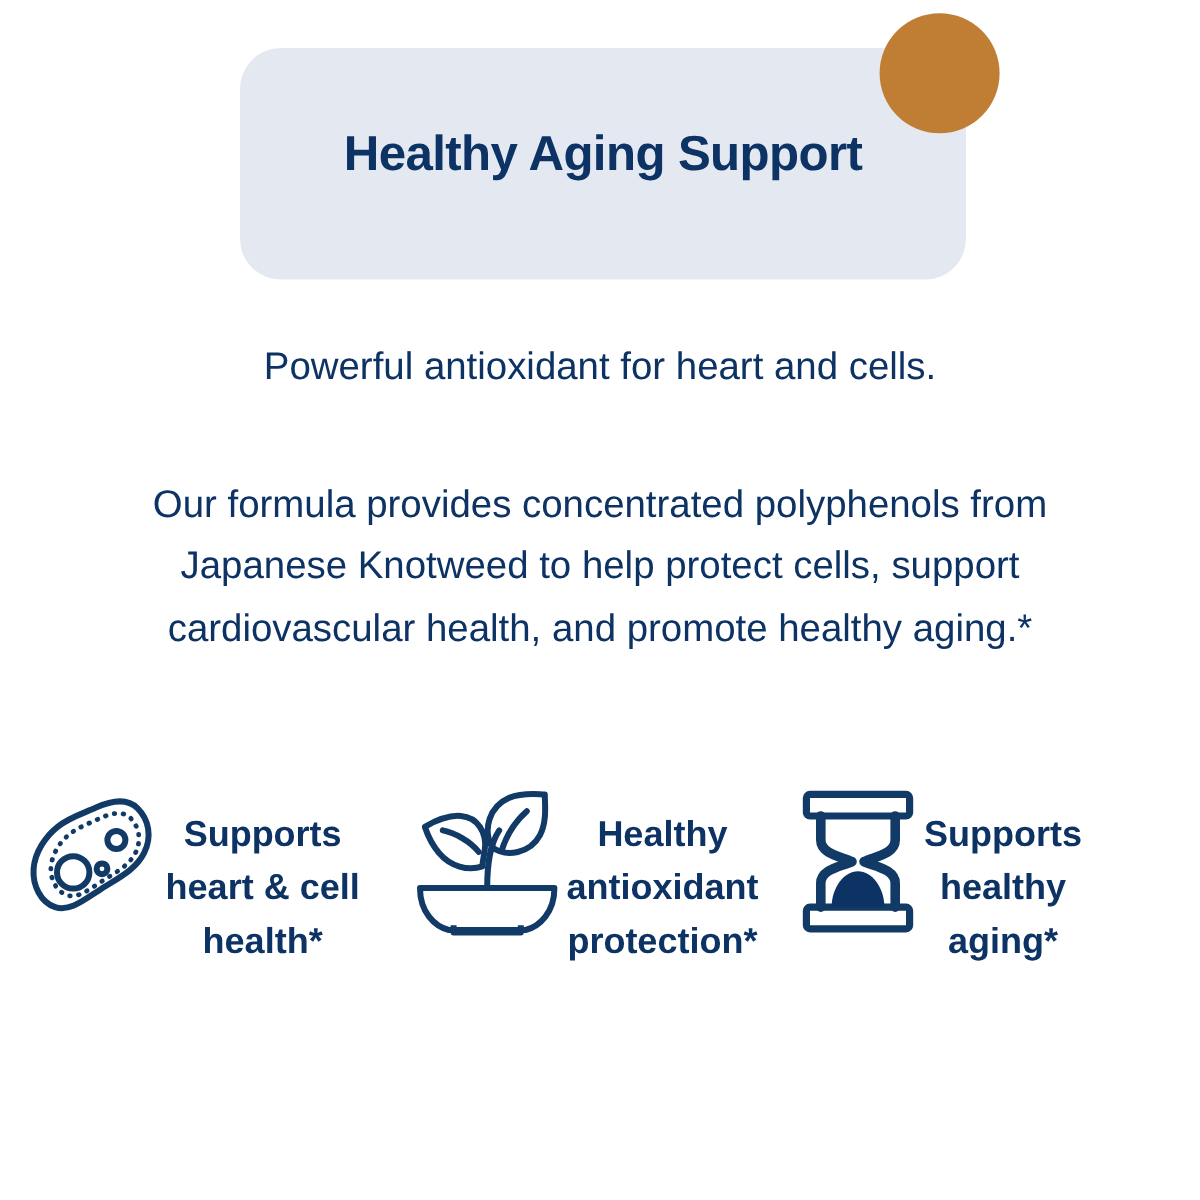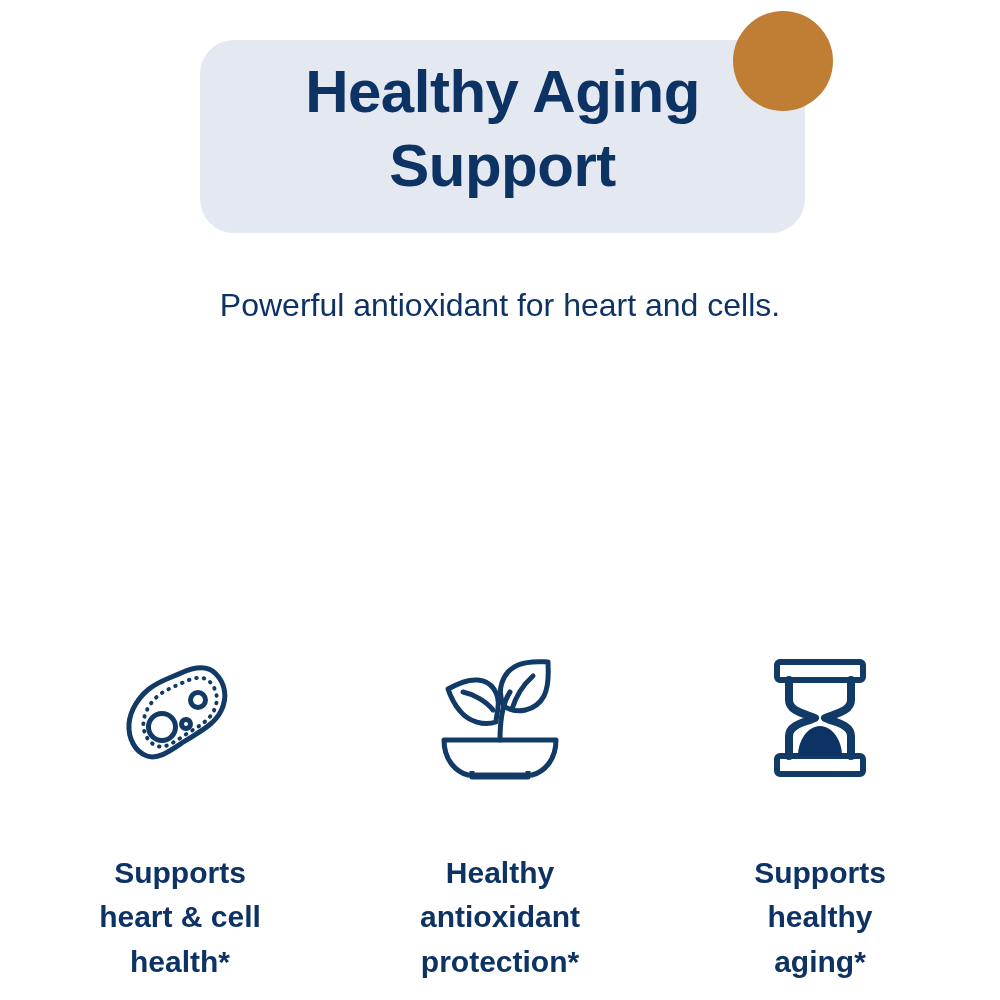--- a/index.html
+++ b/index.html
@@ -38,21 +38,21 @@
     height: 193px;
     background: #e4e8f0;
     border-radius: 34px;
     box-sizing: border-box;
     display: flex;
     align-items: center;
     justify-content: center;
     z-index: 1;
   }
   .title-text {
-    font-size: 60px;
+    font-size: 41px;
     font-weight: 700;
     line-height: 1.22;
     letter-spacing: -0.5px;
     text-align: center;
     color: #0d3264;
     padding: 0 40px 16px 40px;
     box-sizing: border-box;
     width: 100%;
   }
   .accent-dot {
@@ -96,23 +96,22 @@
     left: 0;
     top: 648px;
     width: 1000px;
     display: flex;
     align-items: flex-start;
     justify-content: center;
   }
   .benefit {
     width: 320px;
     display: flex;
-    flex-direction: column;
-    align-items: center;
-    gap: 37px;
+    flex-direction: row;
+    align-items: flex-start;
   }
   .benefit-icon {
     height: 140px;
     display: flex;
     align-items: center;
     justify-content: center;
   }
   .benefit-label {
     margin-top: 26px;
     font-size: 30px;
@@ -130,20 +129,21 @@
 
   <div class="header-zone">
     <div class="title-badge">
       <div class="title-text">Healthy Aging Support</div>
     </div>
     <div class="accent-dot"></div>
   </div>
 
   <div class="copy">
     <p class="tagline">Powerful antioxidant for heart and cells.</p>
+    <p class="description">Our formula provides concentrated polyphenols from Japanese Knotweed to help protect cells, support cardiovascular health, and promote healthy aging.*</p>
   </div>
 
   <div class="benefits">
 
     <div class="benefit">
       <div class="benefit-icon">
         <svg width="118" height="124" viewBox="0 0 118 124" fill="none" aria-hidden="true">
           <path d="M94.5 17.5 C104 27 107 41 100 55 C93 69 78 76 64 85 C50 94 38 104 26 100 C14 96 7 82 8 68 C9 54 18 41 28 33 C38 25 49 22 60 17 C71 12 85 8 94.5 17.5 Z" stroke="#123a66" stroke-width="5" stroke-linejoin="round" fill="none"></path>
           <path d="M89 26 C96 33.5 98 44 93 54.5 C88 65 76.5 71 65.5 78 C54.5 85 45 93 36 90 C27 87 21.5 76.5 22.5 66 C23.5 55.5 30 45.5 37.5 39.5 C45 33.5 53.5 30.5 62 26.5 C70.5 22.5 82 18.5 89 26 Z" stroke="#123a66" stroke-width="4" stroke-linecap="round" stroke-dasharray="0.5 7" fill="none"></path>
           <circle cx="41" cy="71" r="13.5" stroke="#123a66" stroke-width="5" fill="none"></circle>

